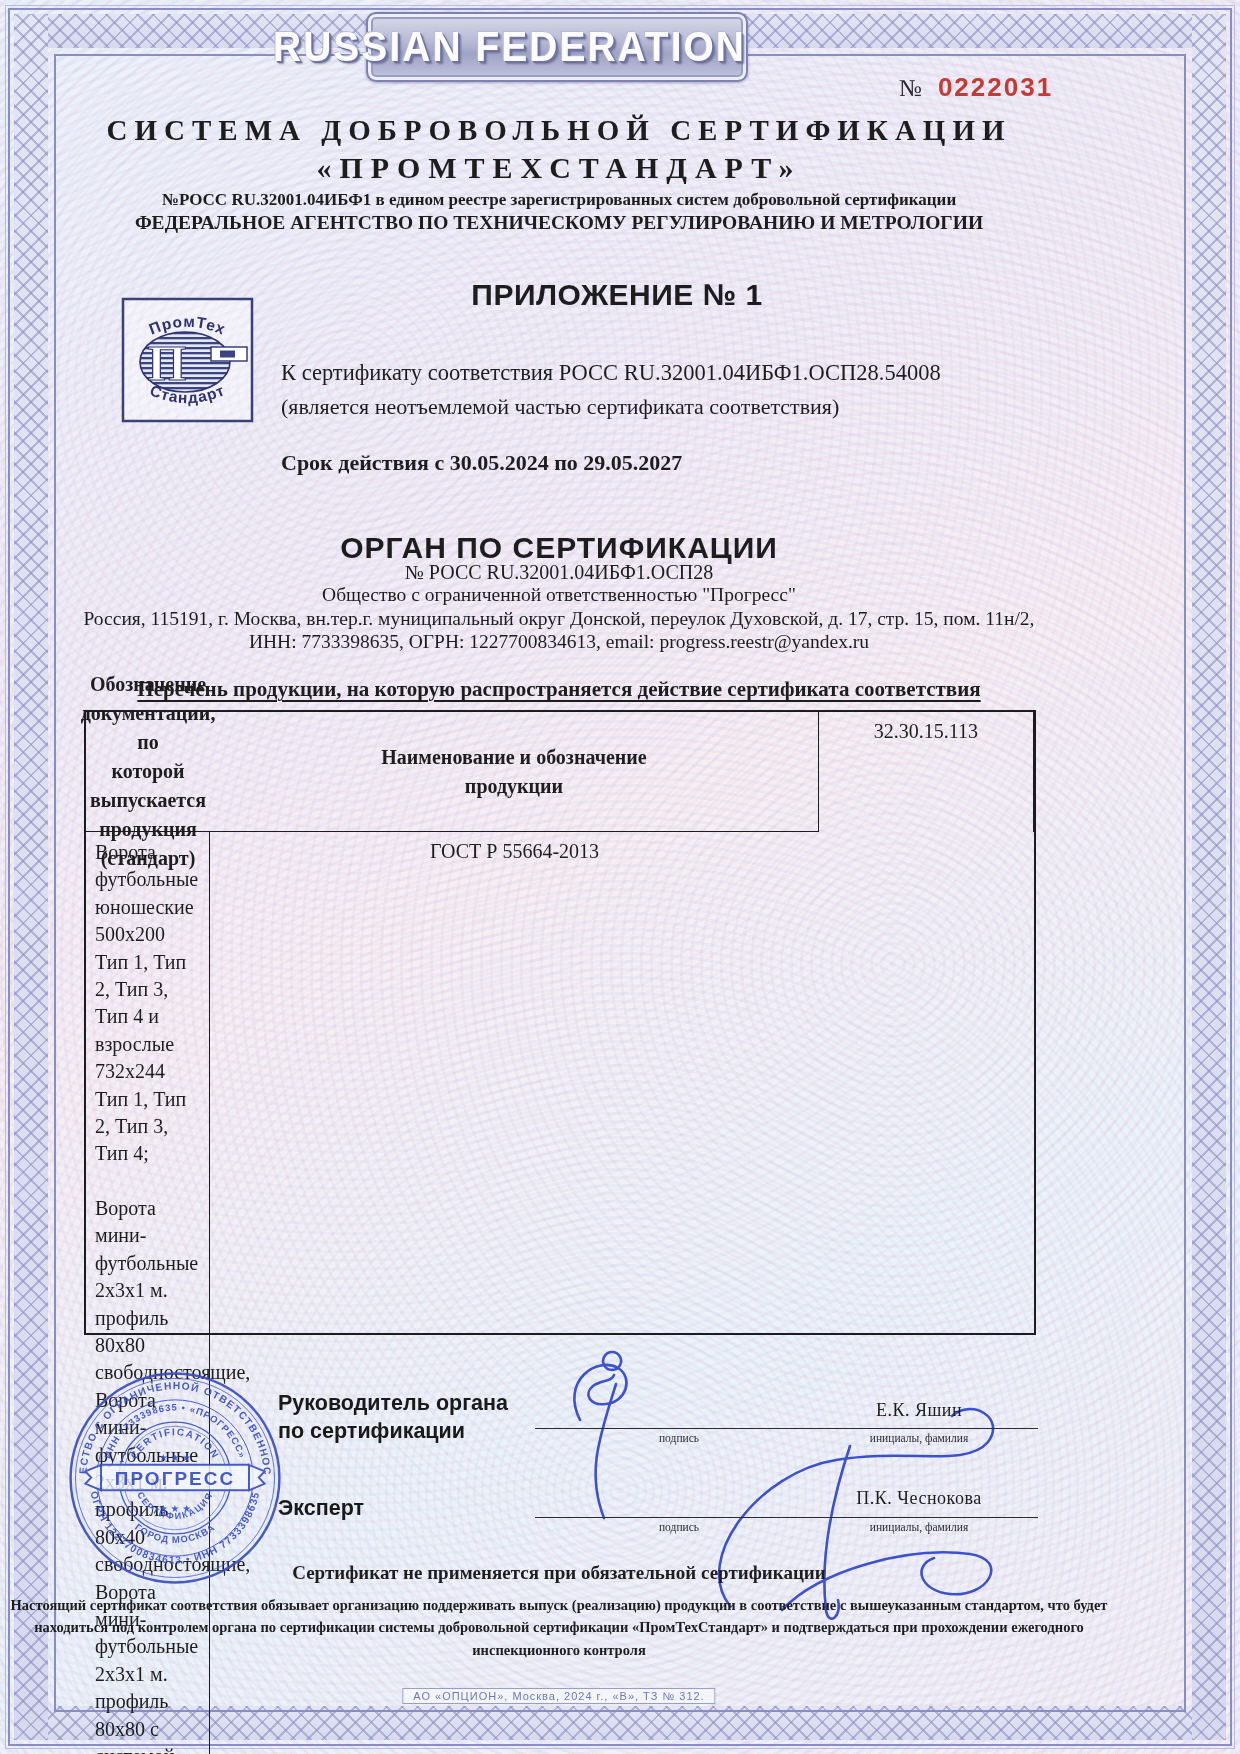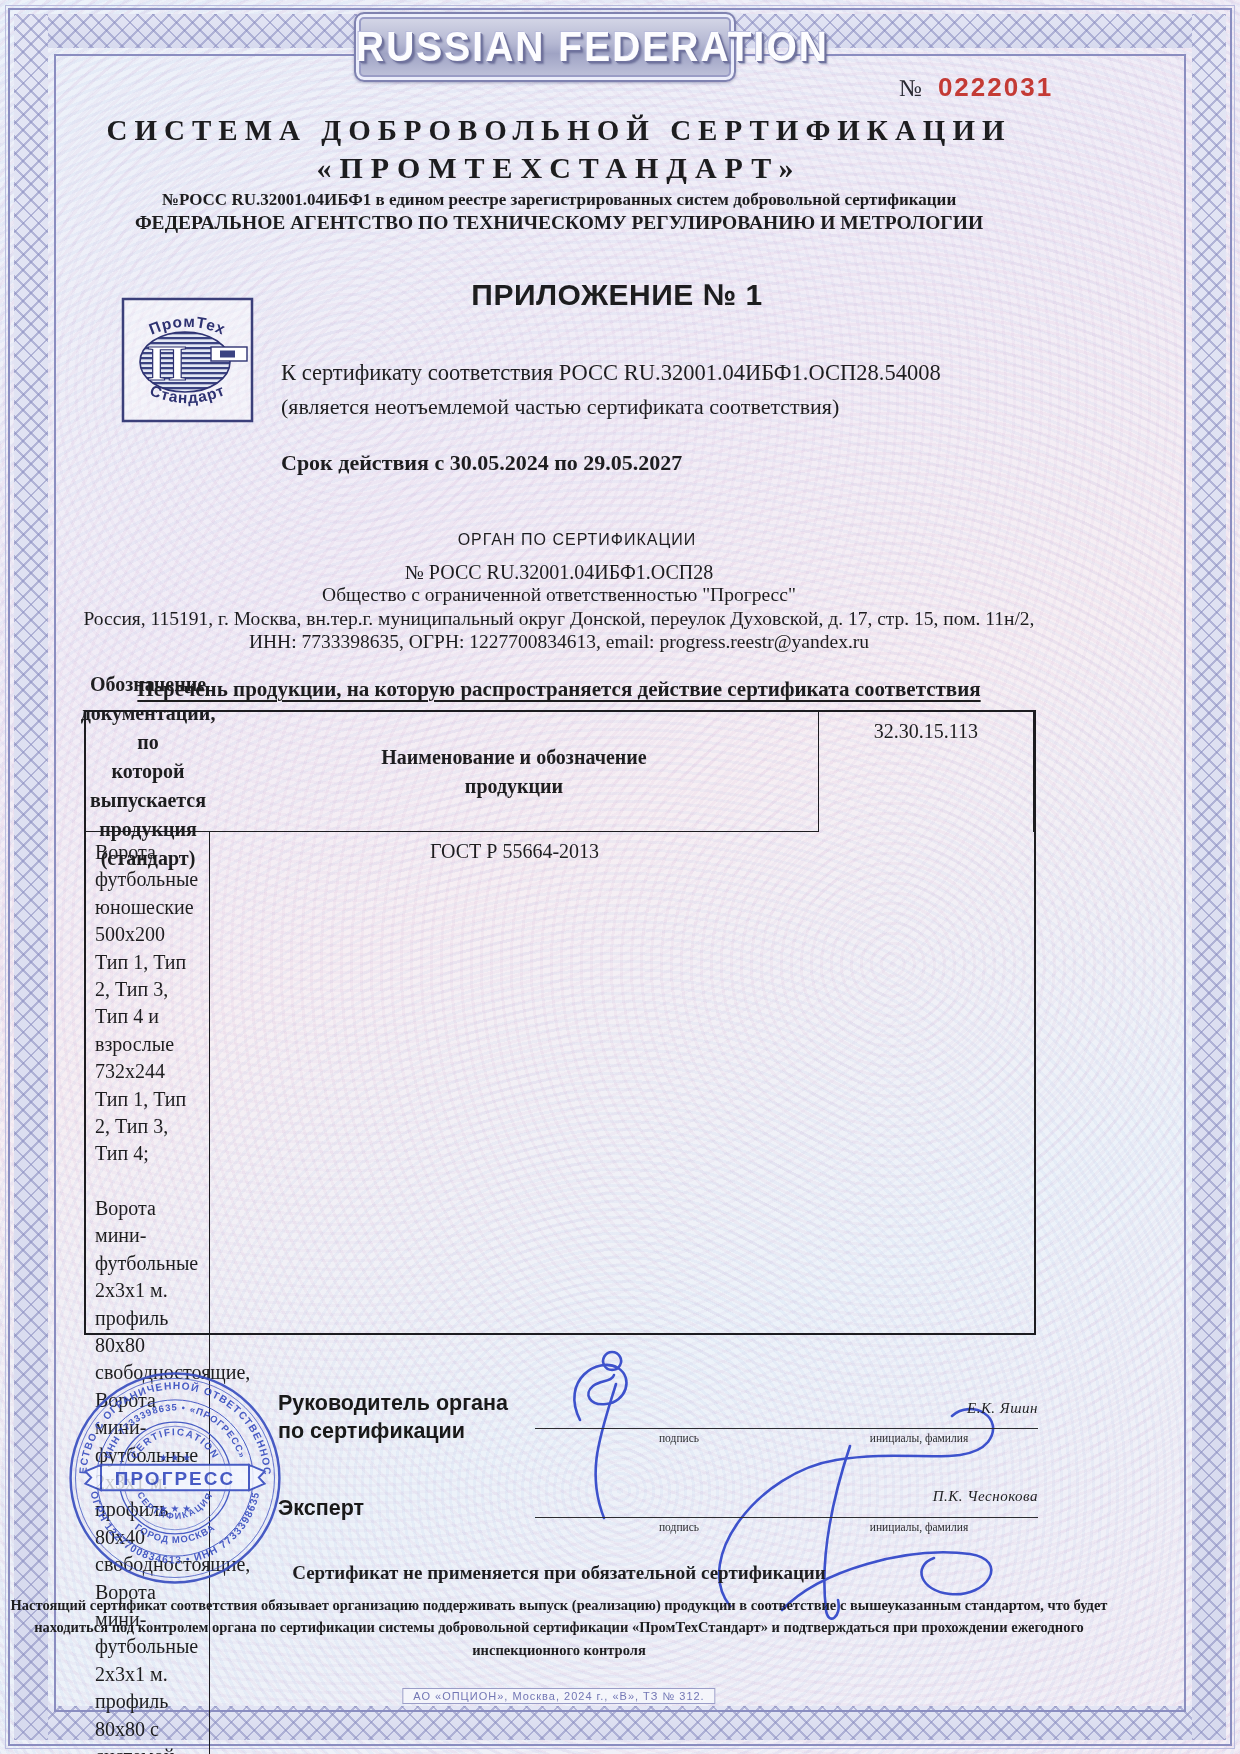--- a/index.html
+++ b/index.html
@@ -20,25 +20,25 @@
       linear-gradient(#e3e5f4,#d7daee);
     }
   .band.h{left:14px;right:14px;height:34px;}
   .band.v{top:14px;bottom:14px;width:34px;}
   .band.t{top:14px;} .band.b{bottom:14px;} .band.l{left:14px;} .band.r{right:14px;}
   .frame-inner{position:absolute;left:54px;right:54px;top:54px;bottom:42px;border:2px solid #8a8dc0;}
   .content{position:absolute;left:54px;top:54px;width:1010px;height:1658px;}
 
   
   .plaque{
-    position:absolute;left:300px;top:-42px;width:378px;height:66px;z-index:5;
+    position:absolute;left:312px;top:-42px;width:378px;height:66px;z-index:5;
     background:linear-gradient(#d9dbea 0%,#b4b7d2 45%,#9fa3c4 60%,#c3c6dd 100%);
     border:2px solid #7f82b0;border-radius:10px;
     box-shadow:inset 0 0 0 3px #eceefb, inset 0 0 0 5px #9a9dc6, 0 1px 3px rgba(60,60,110,.4);
-    display:flex;align-items:center;justify-content:flex-start;
+    display:flex;align-items:center;justify-content:flex-end;
   }
   .plaque span{
     font-family:"Liberation Sans",sans-serif;font-weight:700;font-size:39px;letter-spacing:2px;
     color:#fdfdff;transform:scaleY(1.08);
     text-shadow:1px 1px 0 #70739e,2px 2px 0 #70739e,3px 3px 2px rgba(70,72,120,.55),-1px -1px 0 #b9bcdb;
     white-space:nowrap;
   }
   .cert-no{position:absolute;top:18px;left:845px;white-space:nowrap;}
   .cert-no .sym{font-size:24px;color:#2a2a33;}
   .cert-no .digits{font-family:Liberation Sans, sans-serif;font-weight:700;font-size:26px;letter-spacing:2px;color:#c43a35;margin-left:16px;}
@@ -48,21 +48,21 @@
   .sys2{top:97px;font-weight:700;font-size:30px;letter-spacing:8px;}
   .registry{top:136px;font-weight:700;font-size:17px;}
   .agency{top:158px;font-weight:700;font-size:19.5px;}
   .appendix-title{top:224px;font-family:"Liberation Sans",sans-serif;font-weight:900;font-size:30px;letter-spacing:.5px;padding-left:116px;box-sizing:border-box;}
 
   .block{position:absolute;}
   .cert-line{left:227px;top:306px;font-size:22.5px;}
   .cert-note{left:227px;top:340px;font-size:22px;}
   .validity{left:227px;top:396px;font-size:22px;font-weight:600;}
 
-  .org-heading{top:477px;font-family:"Liberation Sans",sans-serif;font-weight:400;font-size:16px;letter-spacing:1px;padding-left:18px;}
+  .org-heading{top:477px;font-family:"Liberation Sans",sans-serif;font-weight:700;font-size:30px;letter-spacing:1px;}
   .org-number{top:507px;font-size:20px;}
   .org-name{top:530px;font-size:19.5px;}
   .org-address{top:554px;font-size:19.5px;}
   .org-contacts{top:577px;font-size:19.5px;}
 
   .products-caption{top:623px;font-weight:700;font-size:21px;}
   .products-caption span{text-decoration:underline;text-decoration-thickness:2px;text-underline-offset:4px;text-align:right;}
 
   .products-table{
     position:absolute;left:30px;top:656px;width:952px;height:625px;border:2px solid #1c1c20;
@@ -85,21 +85,21 @@
   .sig-line{position:absolute;border-top:1.6px solid #2c2c30;height:0;}
   .line-sign1{left:481px;top:1374px;width:288px;}
   .line-name1{left:746px;top:1374px;width:238px;}
   .line-sign2{left:481px;top:1463px;width:288px;}
   .line-name2{left:746px;top:1463px;width:238px;}
   .sig-caption{position:absolute;font-size:11.5px;color:#2c2c30;text-align:center;}
   .cap-sign1{left:481px;top:1378px;width:288px;}
   .cap-name1{left:746px;top:1378px;width:238px;}
   .cap-sign2{left:481px;top:1467px;width:288px;}
   .cap-name2{left:746px;top:1467px;width:238px;}
-  .sig-name{position:absolute;font-size:15px;text-align:right;letter-spacing:.5px;font-style:italic;}
+  .sig-name{position:absolute;font-size:18px;text-align:center;letter-spacing:.5px;}
   .name1{left:746px;top:1346px;width:238px;}
   .name2{left:746px;top:1434px;width:238px;}
 
   .footer-note{top:1508px;font-weight:700;font-size:19px;}
   .disclaimer{top:1540px;left:50%;transform:translateX(-50%);width:1130px;text-align:center;font-weight:700;font-size:14.5px;line-height:1.55;position:absolute;}
   .imprint{
     position:absolute;top:1634px;left:50%;transform:translateX(-50%);
     background:#f4f5fb;border:1px solid #9a9dc8;padding:1px 10px;
     font-family:"Liberation Sans",sans-serif;font-size:11px;letter-spacing:1px;color:#7276b4;white-space:nowrap;z-index:6;
   }

